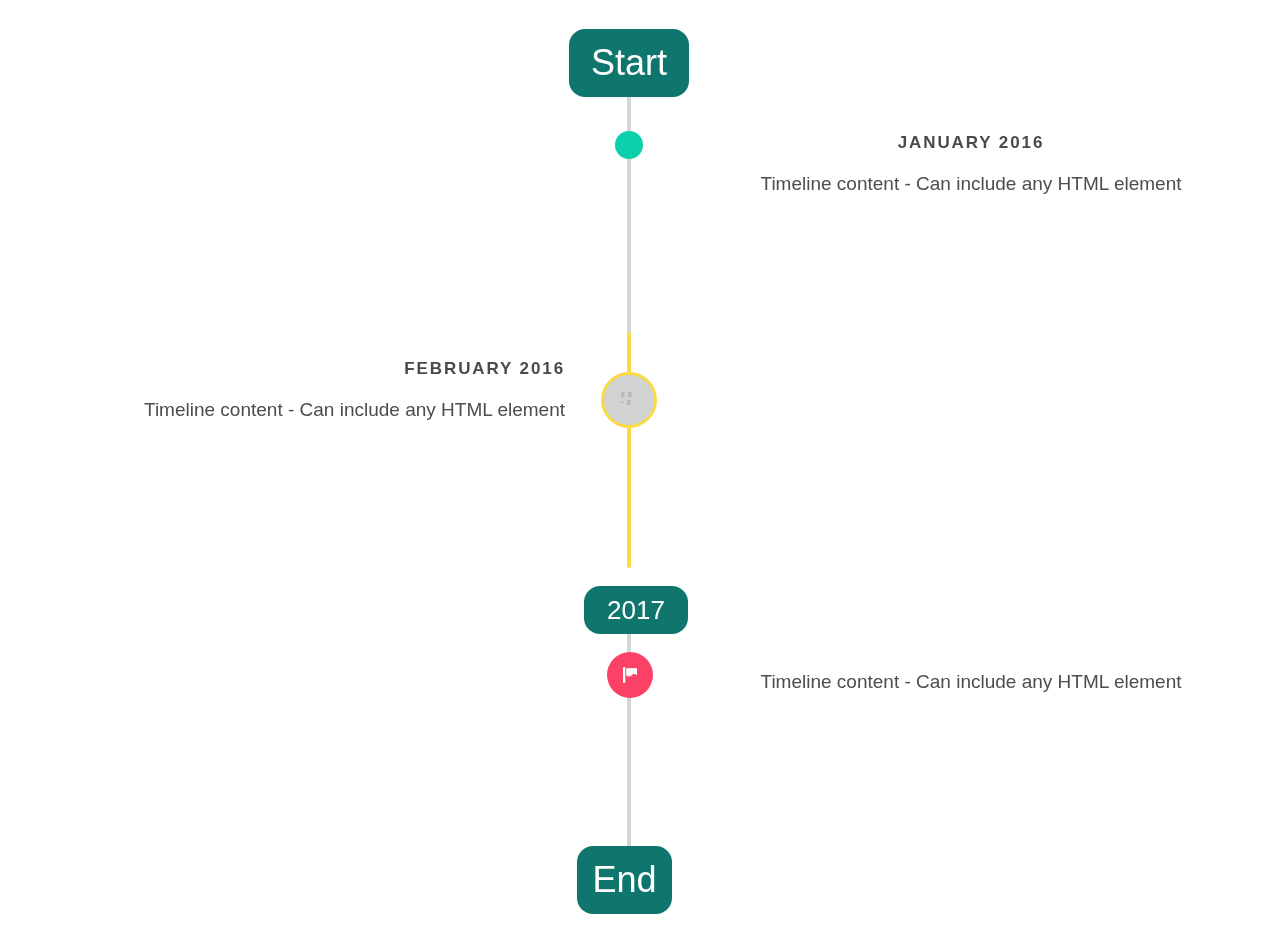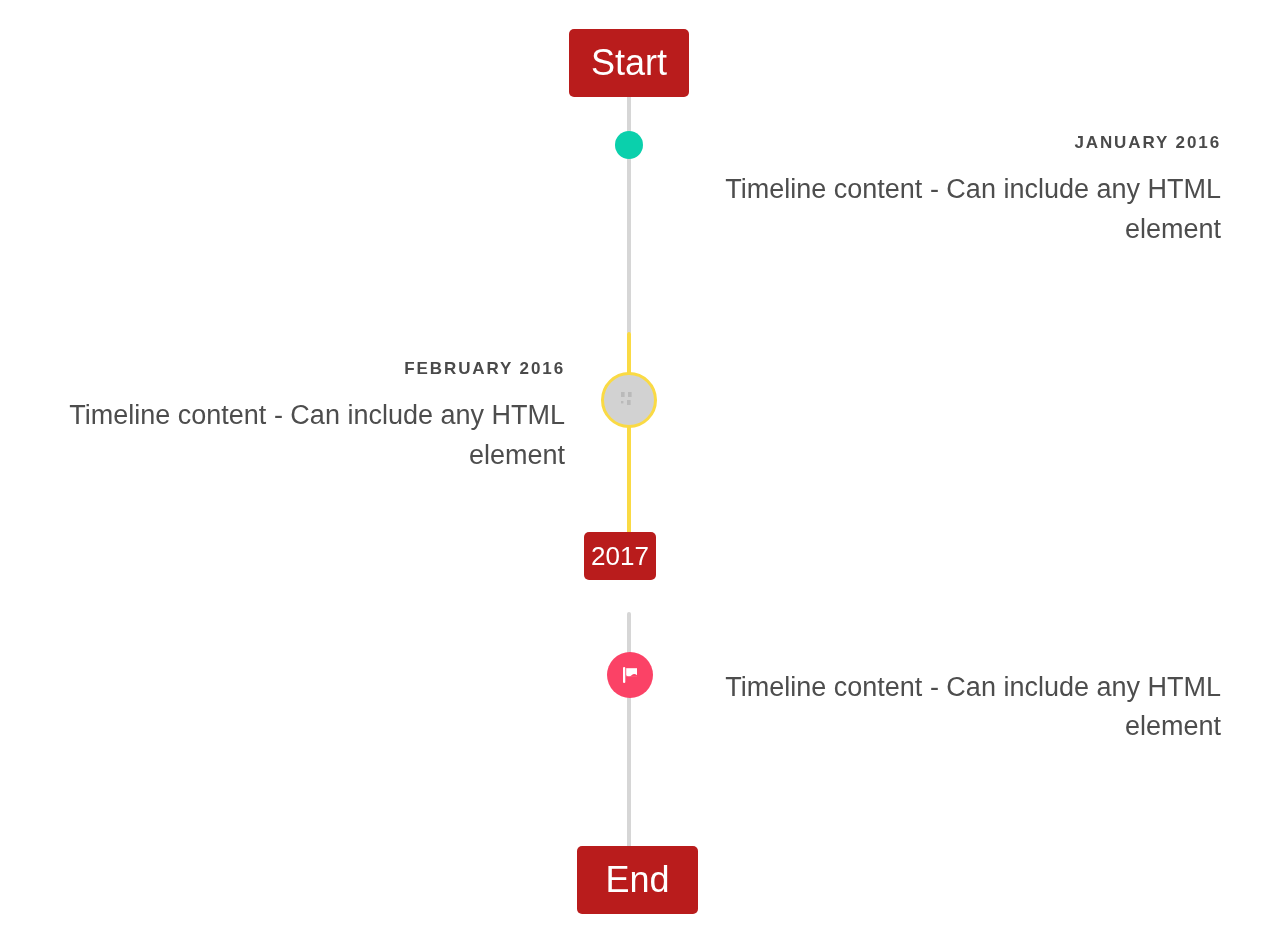--- a/index.html
+++ b/index.html
@@ -30,38 +30,38 @@
   .spine-yellow      { top: 332px; height: 236px; background: #fada44; }
   .spine-grey-bottom { top: 612px; height: 240px; background: #d6d6d6; }
 
   
   .badge {
     position: absolute;
     display: flex;
     align-items: center;
     justify-content: center;
     color: #ffffff;
-    background: #b91c1c;
-    border-radius: 5px;
+    background: #0f766e;
+    border-radius: 16px;
     white-space: nowrap;
     z-index: 4;
   }
   .badge-start {
     left: 569px; top: 29px;
     width: 120px; height: 68px;
     font-size: 36px;
   }
   .badge-year {
-    left: 584px; top: 532px;
-    width: 72px; height: 48px;
+    left: 584px; top: 586px;
+    width: 104px; height: 48px;
     font-size: 26px;
   }
   .badge-end {
     left: 577px; top: 846px;
-    width: 121px; height: 68px;
+    width: 95px; height: 68px;
     font-size: 36px;
   }
 
   
   .marker {
     position: absolute;
     border-radius: 50%;
     z-index: 5;
   }
   .marker-dot-teal {
@@ -97,28 +97,28 @@
 
   .entry-date {
     font-size: 17px;
     font-weight: bold;
     letter-spacing: 1.9px;
     color: #4a4a4a;
     text-transform: uppercase;
     line-height: 1.2;
   }
   .entry-body {
-    font-size: 27px;
+    font-size: 19px;
     font-weight: 400;
     color: #4d4d4d;
     line-height: 1.45;
     margin-top: 17px;
   }
 
-  .entry-right { left: 691px; width: 530px; text-align: right; }
+  .entry-right { left: 706px; width: 530px; text-align: center; }
   .entry-left  { right: 703px; width: 530px; text-align: right; }
 
   .entry-jan   { top: 133px; }
   .entry-feb   { top: 359px; }
   .entry-mar   { top: 651px; }
 </style>
 </head>
 <body>
 
 <div id="timeline-root">

